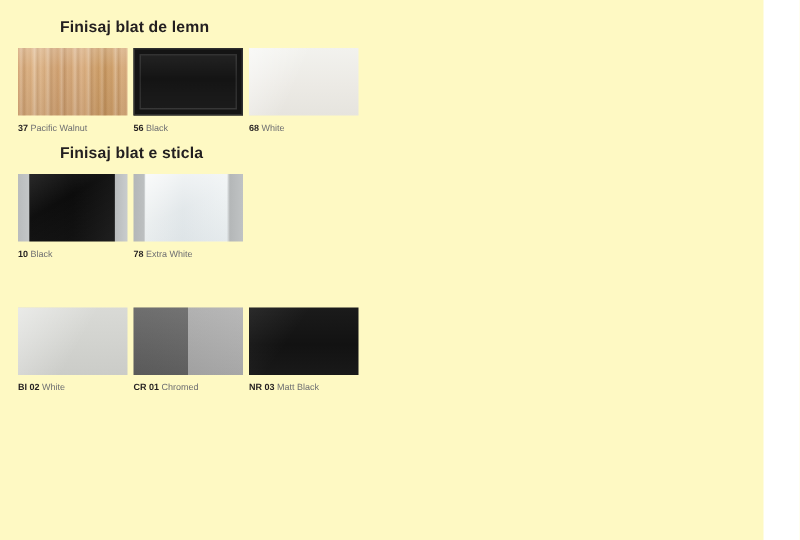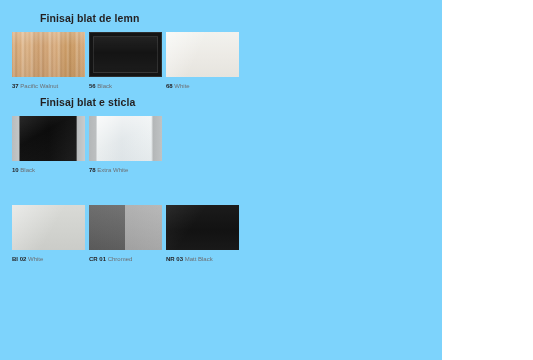--- a/index.html
+++ b/index.html
@@ -9,23 +9,23 @@
   }
   body {
     width: 533px;
     height: 360px;
     font-family: "Liberation Sans", sans-serif;
     color: #231f20;
     overflow: hidden;
   }
   .sheet {
     position: relative;
-    width: 442px;
+    width: 509px;
     height: 360px;
-    background: #7dd3fc;
+    background: #fef9c3;
   }
   .section {
     position: absolute;
     left: 0;
     width: 533px;
   }
   .section-heading {
     font-size: 10.5px;
     font-weight: bold;
     color: #231f20;

